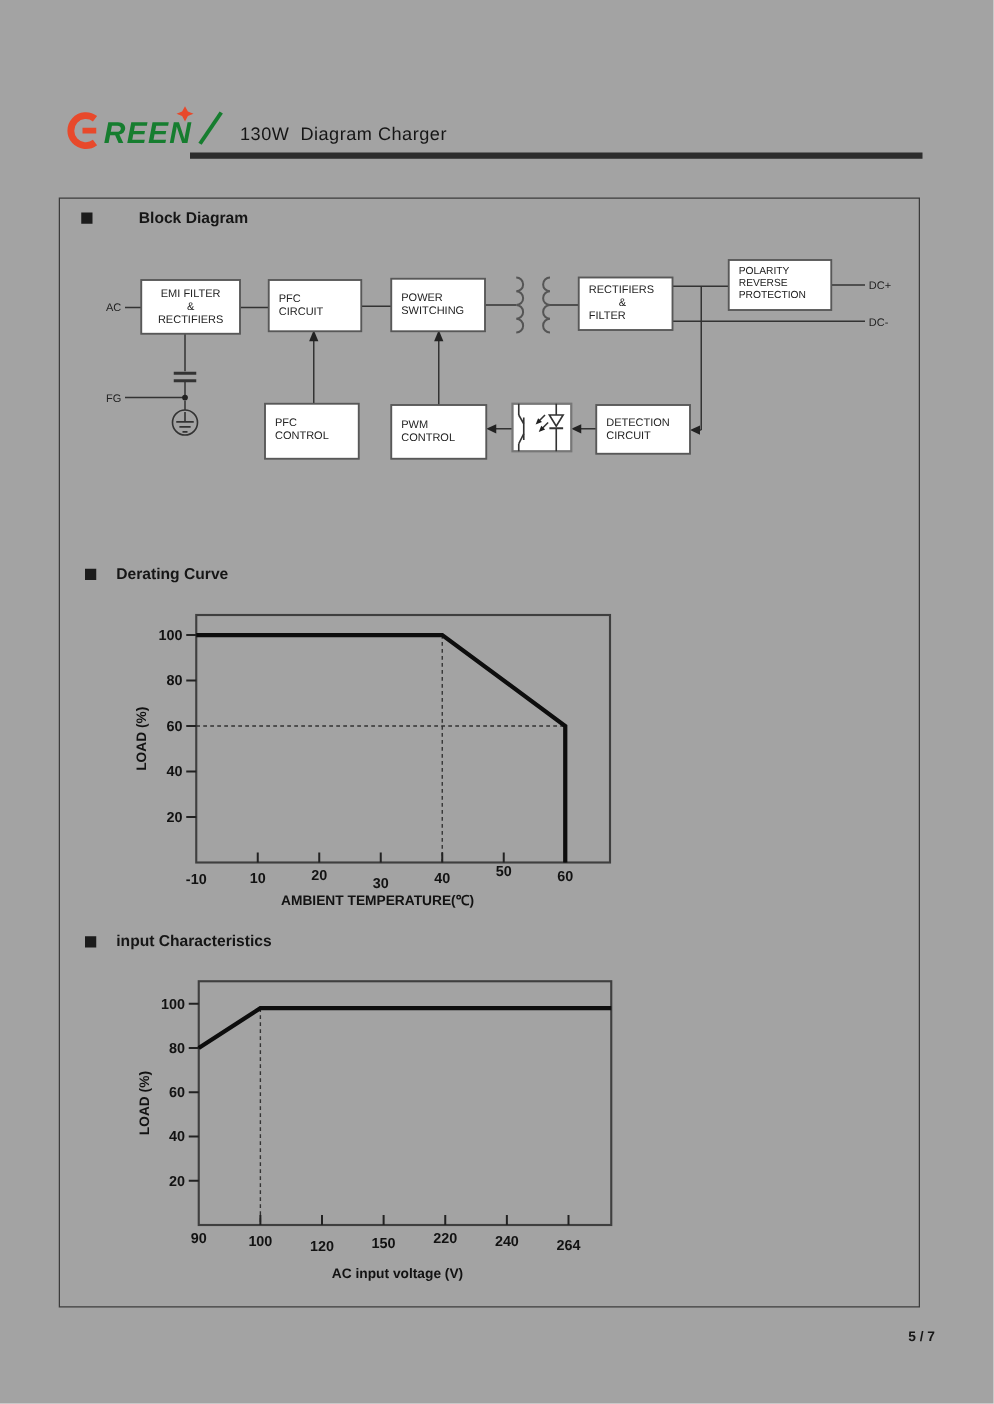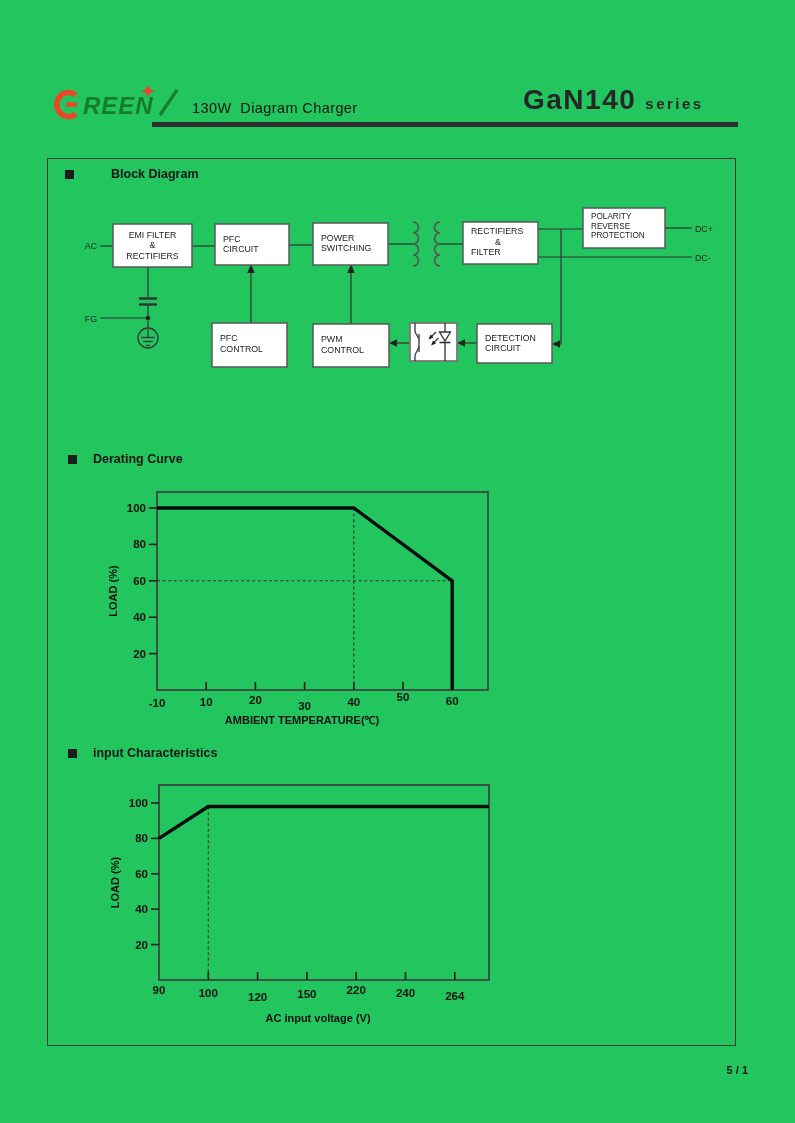--- a/index.html
+++ b/index.html
@@ -1,16 +1,16 @@
 <!DOCTYPE html>
 <html><head>
 <meta charset="utf-8">
 <style>
   html,body{margin:0;padding:0;background:#ffffff;}
-  .page{position:relative;width:795px;height:1123px;background:#22c55e;
+  .page{position:relative;width:795px;height:1123px;background:#a3a3a3;
         font-family:"Liberation Sans",sans-serif;overflow:hidden;color:#1a1a1a;}
   .product{position:absolute;left:192px;top:100px;font-size:14.5px;letter-spacing:.4px;
            color:#161616;white-space:pre;}
   .series-wrap{position:absolute;left:523px;top:84px;display:flex;align-items:baseline;}
   .series-name{font-size:28px;font-weight:bold;letter-spacing:1.5px;color:#262626;}
   .series-suffix{font-size:15px;font-weight:bold;letter-spacing:2.5px;margin-left:9px;color:#262626;}
   .header-rule{position:absolute;left:152px;top:122px;width:586px;height:5px;background:#2d2d2d;}
   .content-border{position:absolute;left:47px;top:158px;width:687px;height:886px;
                   border:1.5px solid #3c3c3c;}
   .section-heading{position:absolute;display:flex;align-items:center;
@@ -38,24 +38,20 @@
       <path d="M 28 11 A 12 12 0 1 0 28 30" fill="none" stroke="#e8492b" stroke-width="5.5"></path>
       <line x1="18" y1="20.5" x2="29" y2="20.5" stroke="#e8492b" stroke-width="4.5"></line>
     </g>
     <text x="35" y="30" font-family="Liberation Sans, sans-serif" font-size="24" font-weight="bold" font-style="italic" letter-spacing="1" fill="#167d2f">REEN</text>
     <path fill="#e8492b" d="M100,1 L102.3,5.2 L106.8,7 L102.3,8.8 L100,13.2 L97.7,8.8 L93.2,7 L97.7,5.2 Z"></path>
     <line x1="112" y1="31" x2="129" y2="6" stroke="#167d2f" stroke-width="3.2"></line>
   </svg>
 
   <span class="product">130W  Diagram Charger</span>
 
-  <div class="series-wrap">
-    <span class="series-name">GaN140</span>
-    <span class="series-suffix">series</span>
-  </div>
   <div class="header-rule"></div>
 
   <div class="content-border"></div>
 
   <div class="section-heading" style="left:65px;top:167px">
     <span class="bullet"></span>
     <span class="gap8">Block Diagram</span>
   </div>
 
   <svg class="abs" style="left:47px;top:185px" width="690" height="200" viewBox="0 0 690 200">
@@ -234,14 +230,14 @@
       <text x="256.2" y="214" text-anchor="middle" class="tick">220</text>
       <line x1="305.5" y1="192" x2="305.5" y2="200" stroke="#222" stroke-width="1.6"></line>
       <text x="305.5" y="217" text-anchor="middle" class="tick">240</text>
       <line x1="354.79999999999995" y1="192" x2="354.79999999999995" y2="200" stroke="#222" stroke-width="1.6"></line>
       <text x="354.79999999999995" y="220" text-anchor="middle" class="tick">264</text>
       <polyline points="59,58.400000000000006 108.3,26.539999999999992 389,26.539999999999992" fill="none" stroke="#0d0d0d" stroke-width="3.4" stroke-linejoin="miter" stroke-linecap="butt"></polyline>
       <text x="218" y="242" text-anchor="middle" class="axis-label">AC input voltage  (V)</text>
       <text x="19" y="102.5" text-anchor="middle" class="axis-label" transform="rotate(-90 19 102.5)">LOAD (%)</text>
     </svg>
 
-  <div class="page-number">5 / 1</div>
+  <div class="page-number">5 / 7</div>
 </div>
 
 </body></html>

